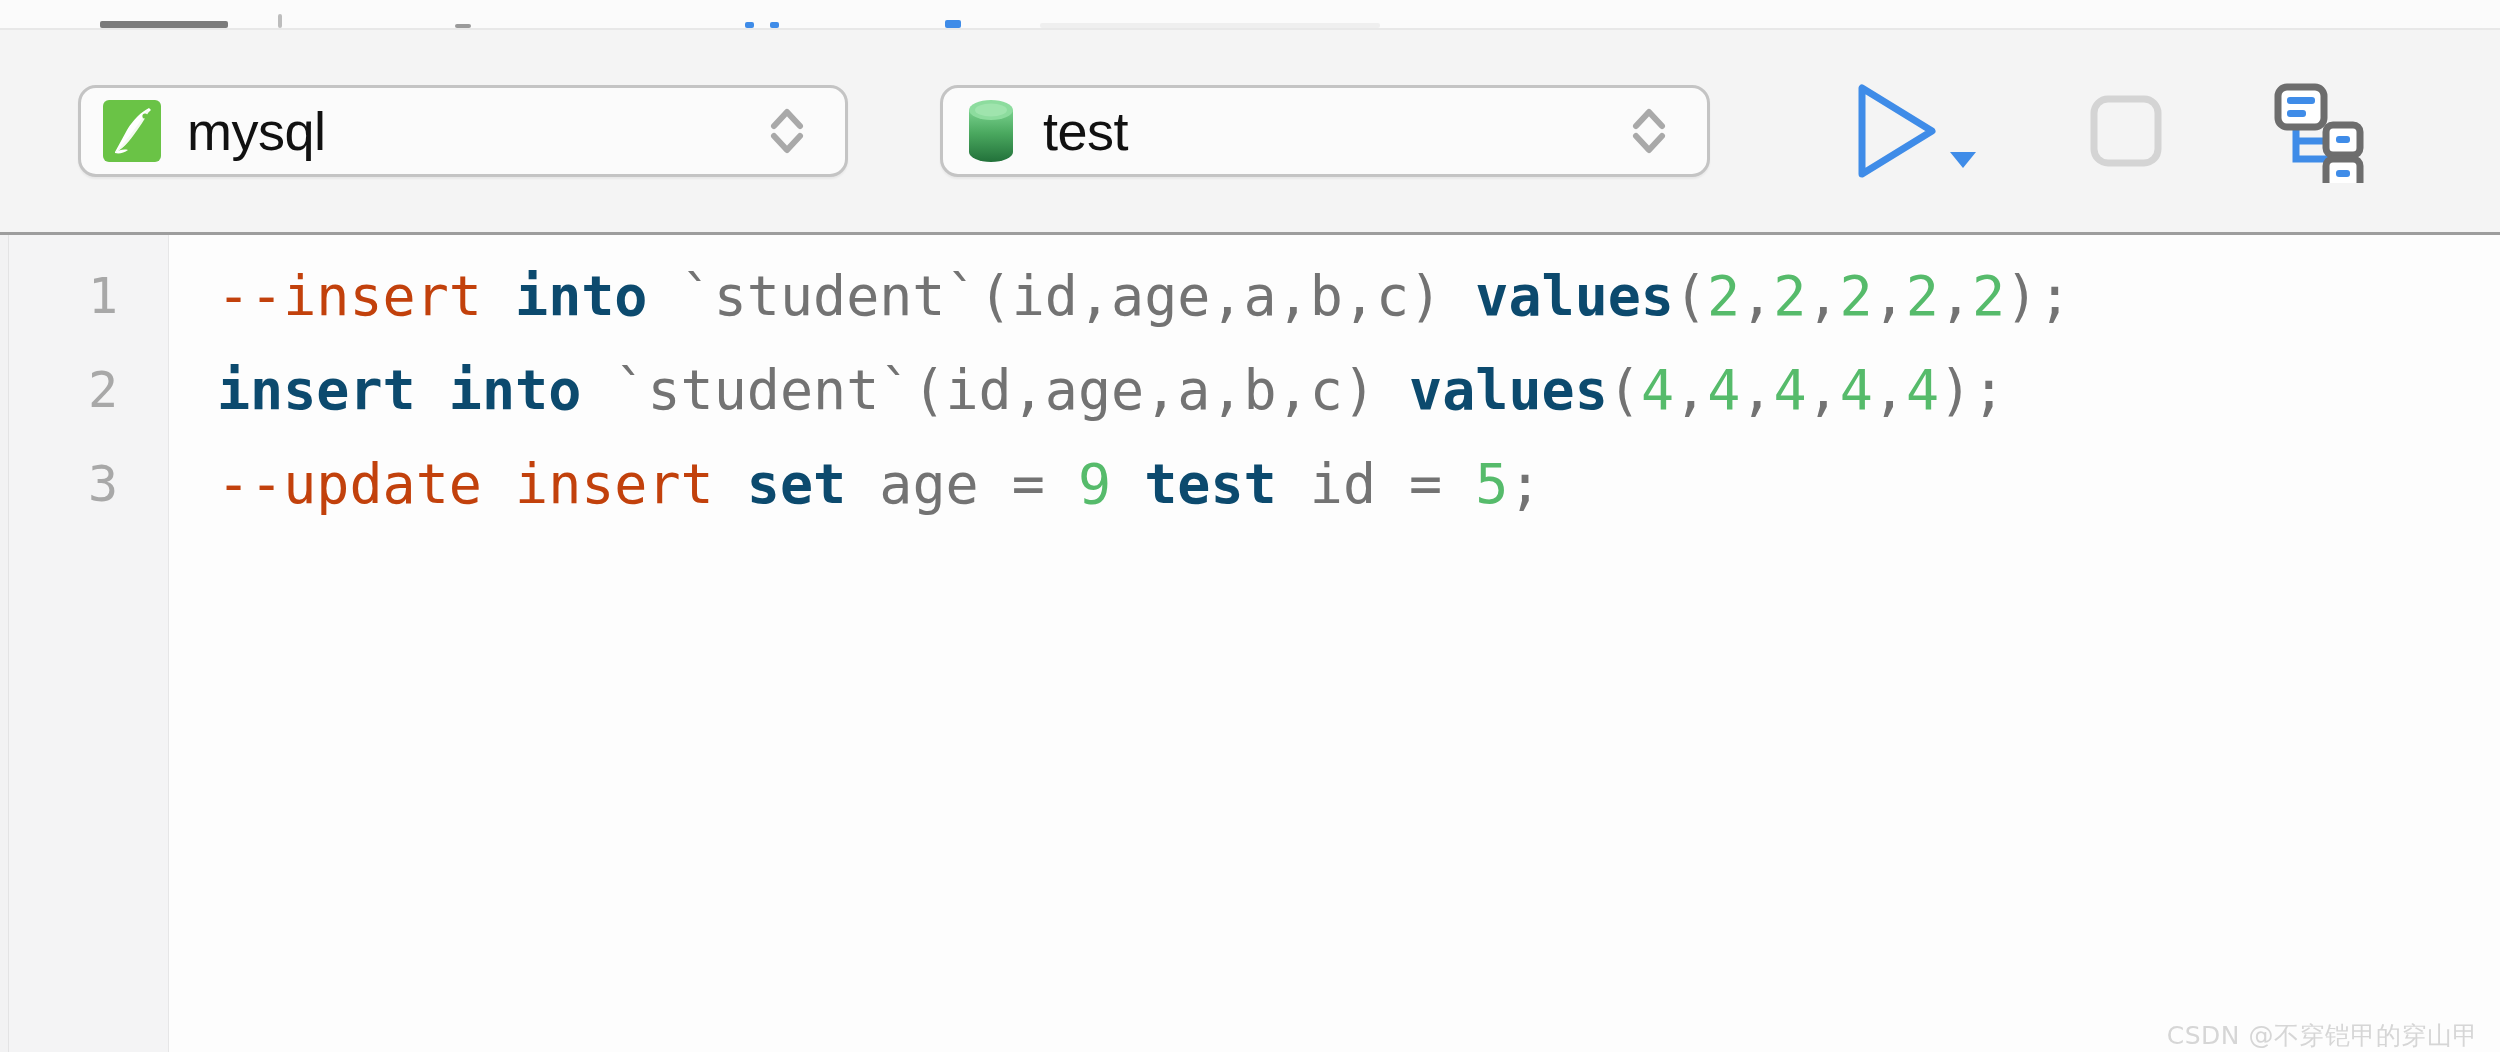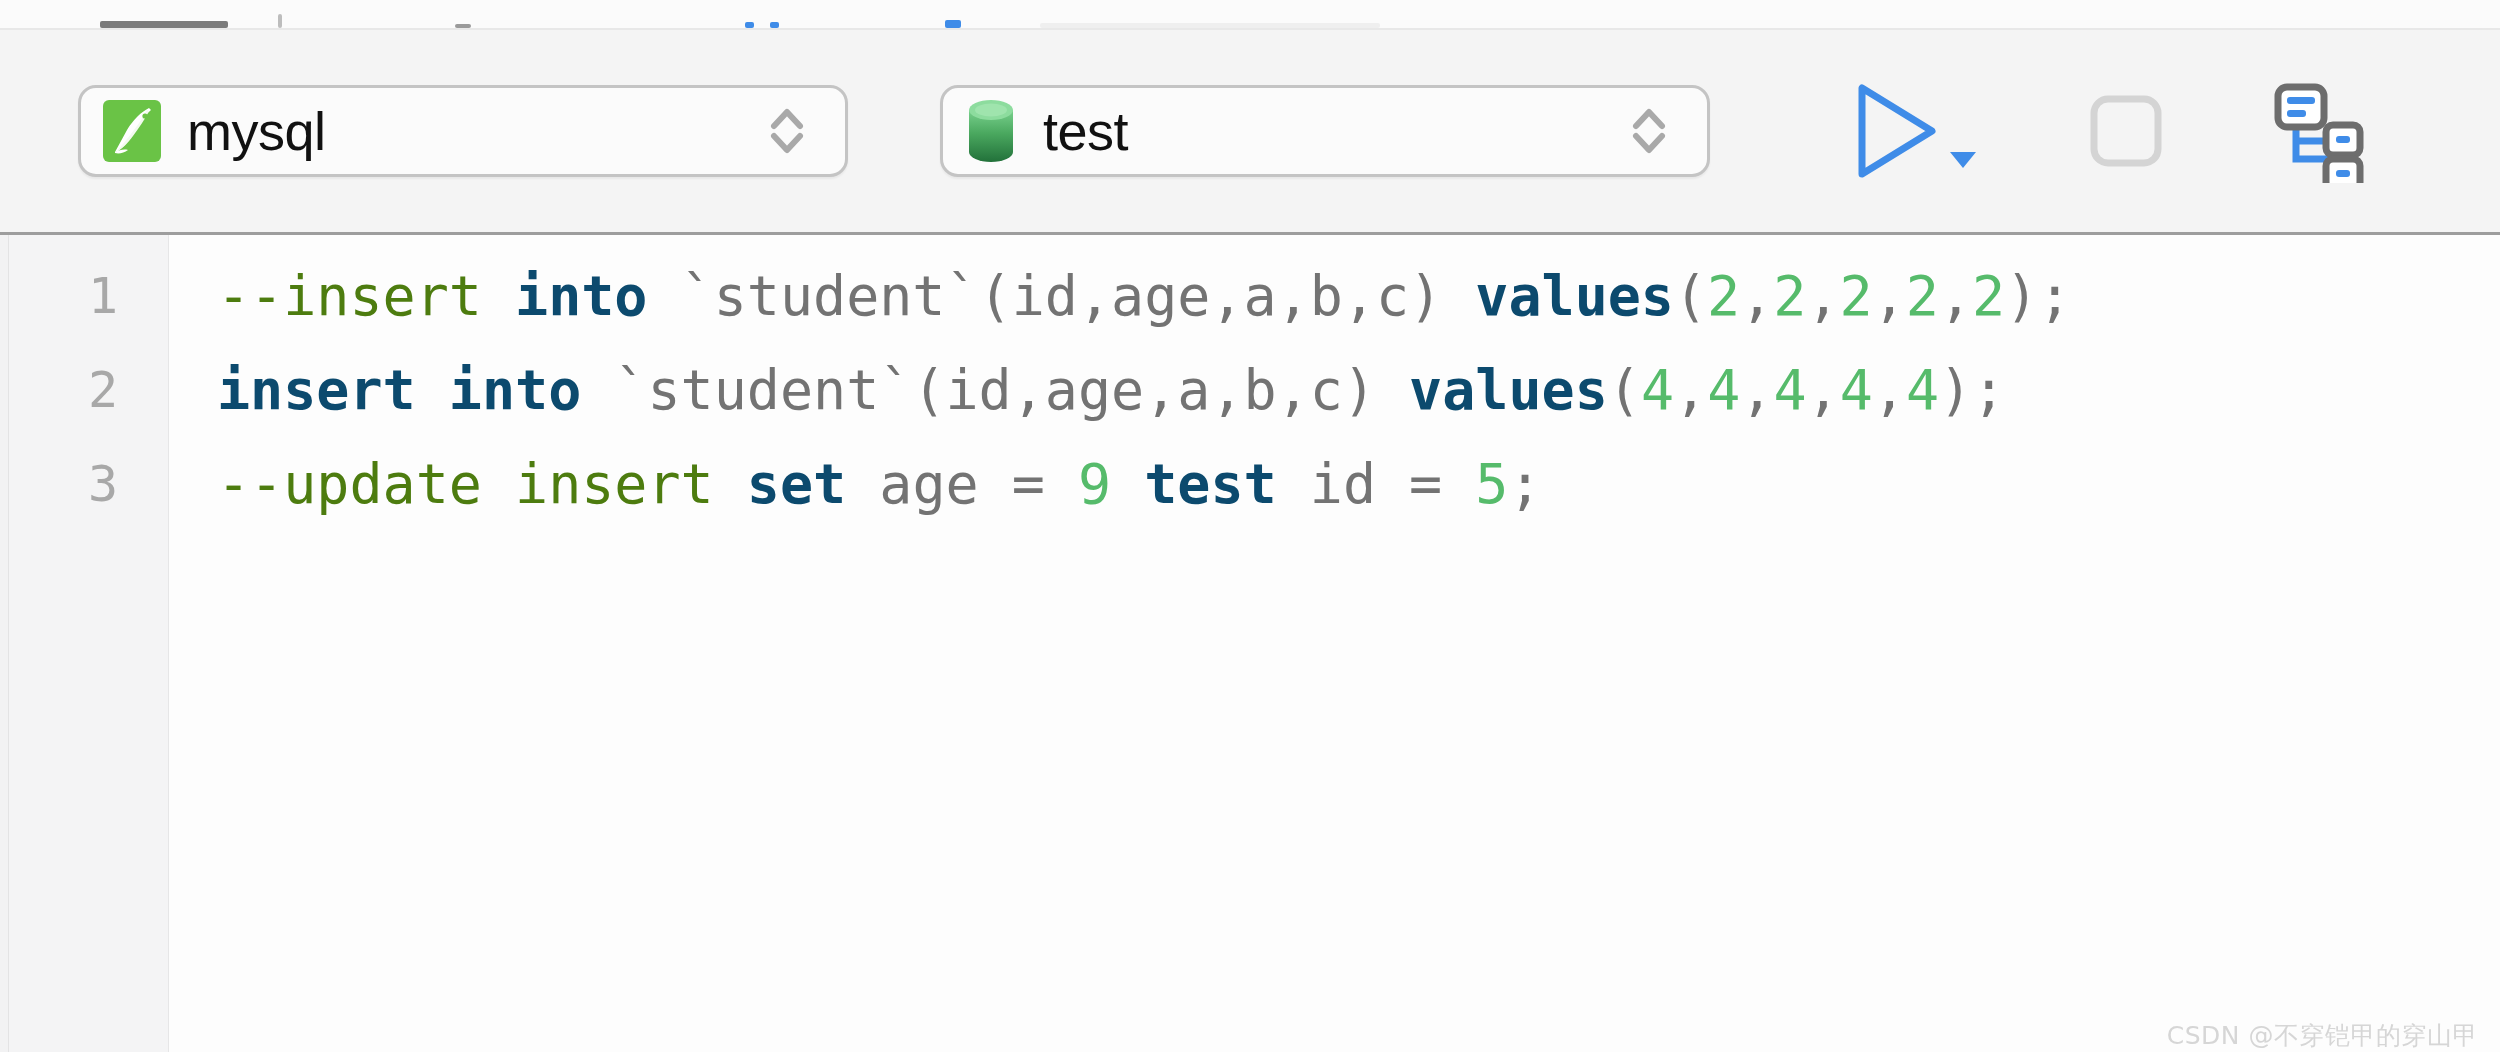--- a/index.html
+++ b/index.html
@@ -174,21 +174,21 @@
   }
   .code-line {
     height: 94px;
     line-height: 94px;
     font-family: "DejaVu Sans Mono", monospace;
     font-size: 55px;
     white-space: pre;
     color: #4e4e4e;
   }
   .tok-plain   { color: #737373; }
-  .tok-comment { color: #4d7c0f; }
+  .tok-comment { color: #c2410c; }
   .tok-keyword { color: #0c4a6e; font-weight: bold; }
   .tok-number  { color: #56bb6b; }
 
   
   .watermark {
     position: absolute;
     right: 22px;
     bottom: 0;
     font-size: 25px;
     color: #d6d6d6;

